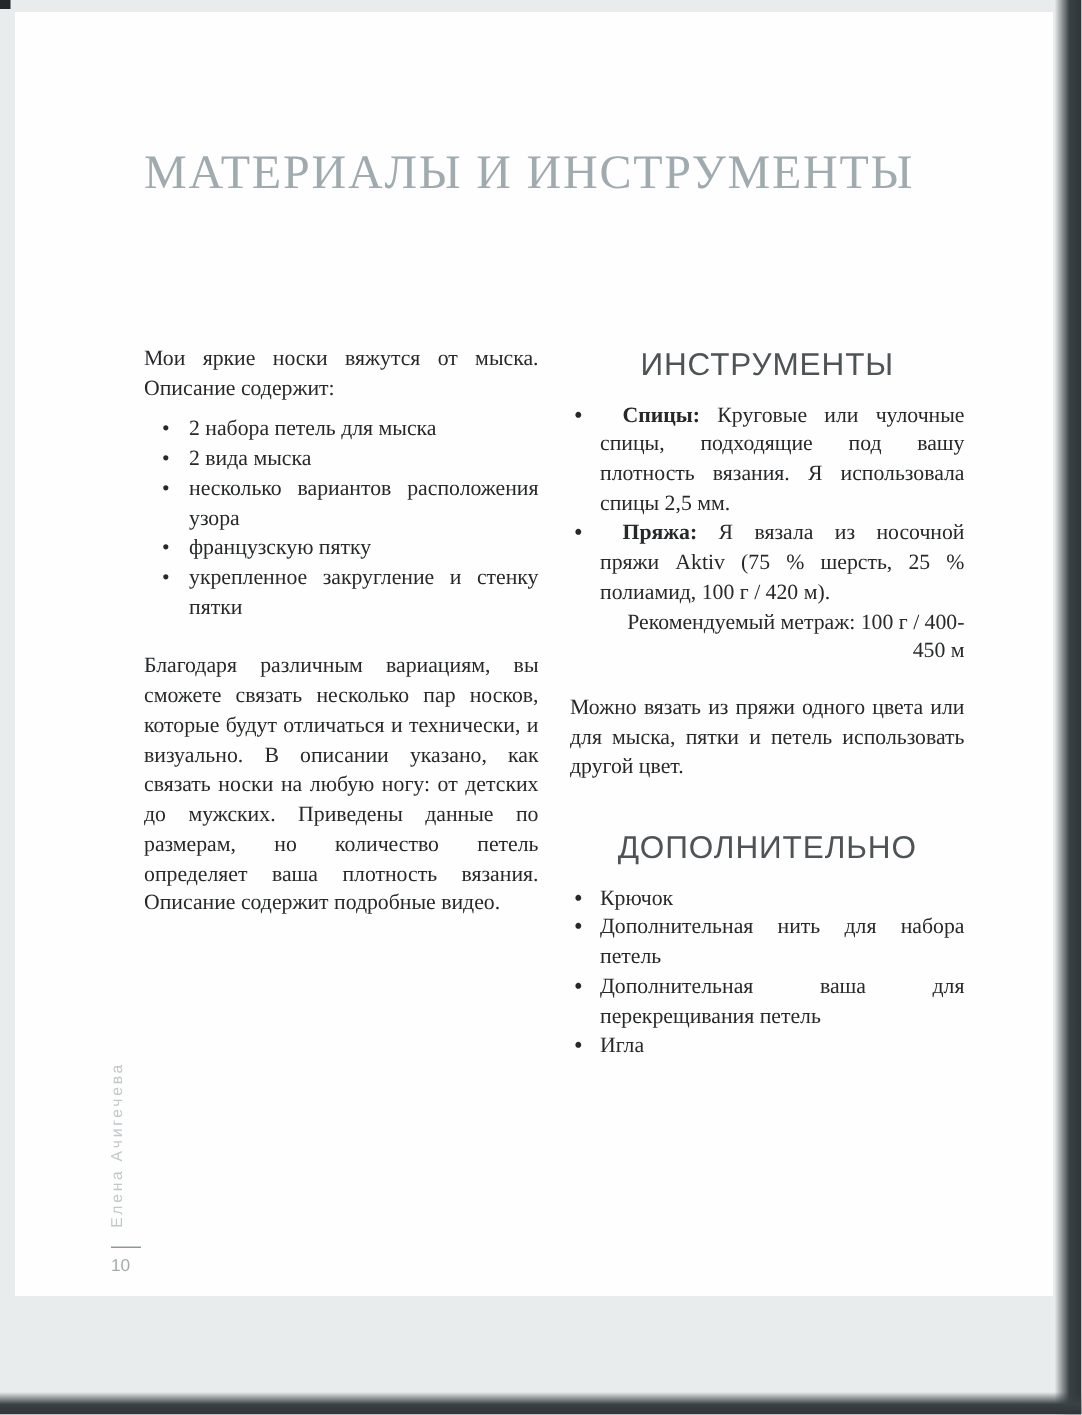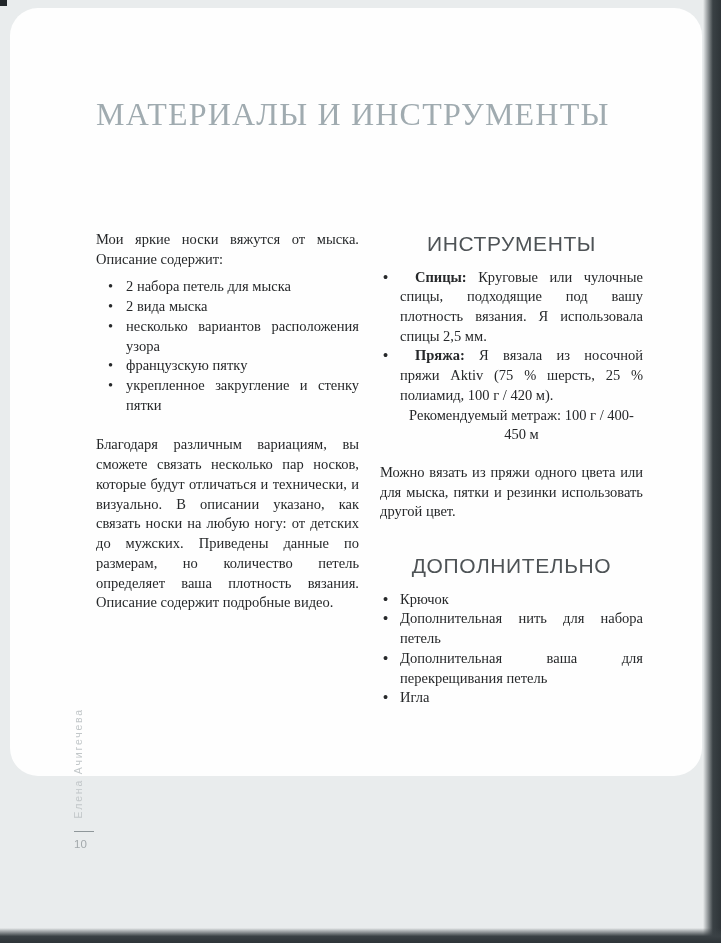--- a/index.html
+++ b/index.html
@@ -15,23 +15,22 @@
     position: relative;
     width: 721px;
     height: 943px;
     background: #e9eced;
   }
   .page {
     position: absolute;
     left: 10px;
     top: 8px;
     width: 692px;
-    height: 768px;
+    height: 856px;
     background: #fefefe;
-    border-radius: 28px;
   }
   .edge-right {
     position: absolute;
     top: 0; right: 0;
     width: 18px; height: 100%;
     background: linear-gradient(to right, rgba(52,58,62,0) 0%, #3a4145 55%, #2e3438 100%);
   }
   .edge-bottom {
     position: absolute;
     left: 0; bottom: 0;
@@ -94,21 +93,21 @@
     font-family: "Liberation Sans", sans-serif;
     font-weight: 400;
     font-size: 21px;
     letter-spacing: 0.6px;
     color: #4e5356;
     text-align: center;
   }
   .heading-additional { margin-top: 30px; }
   .note-par { margin-top: 18px; }
   .term { font-weight: bold; margin-left: 15px; }
-  .subline { display: block; text-align: center; }
+  .subline { display: block; text-align: right; }
   .vertical-author {
     position: absolute;
     left: 62px;
     top: 700px;
     writing-mode: vertical-rl;
     transform: rotate(180deg);
     font-family: "Liberation Sans", sans-serif;
     font-size: 10.5px;
     letter-spacing: 1.8px;
     color: #c2c7c9;
@@ -158,21 +157,21 @@
           <li>
             <span class="term">Спицы:</span>
             <span>Круговые или чулочные спицы, подходящие под вашу плотность вязания. Я использовала спицы 2,5 мм.</span>
           </li>
           <li>
             <span class="term">Пряжа:</span>
             <span>Я вязала из носочной пряжи Aktiv (75 % шерсть, 25 % полиамид, 100 г / 420 м).</span>
             <span class="subline">Рекомендуемый метраж: 100 г / 400-450 м</span>
           </li>
         </ul>
-        <p class="note-par">Можно вязать из пряжи одного цвета или для мыска, пятки и резинки использовать другой цвет.</p>
+        <p class="note-par">Можно вязать из пряжи одного цвета или для мыска, пятки и петель использовать другой цвет.</p>
 
         <h2 class="section-heading heading-additional">ДОПОЛНИТЕЛЬНО</h2>
         <ul class="bullets">
           <li><span>Крючок</span></li>
           <li><span>Дополнительная нить для набора петель</span></li>
           <li><span>Дополнительная ваша для перекрещивания петель</span></li>
           <li><span>Игла</span></li>
         </ul>
       </div>
 

